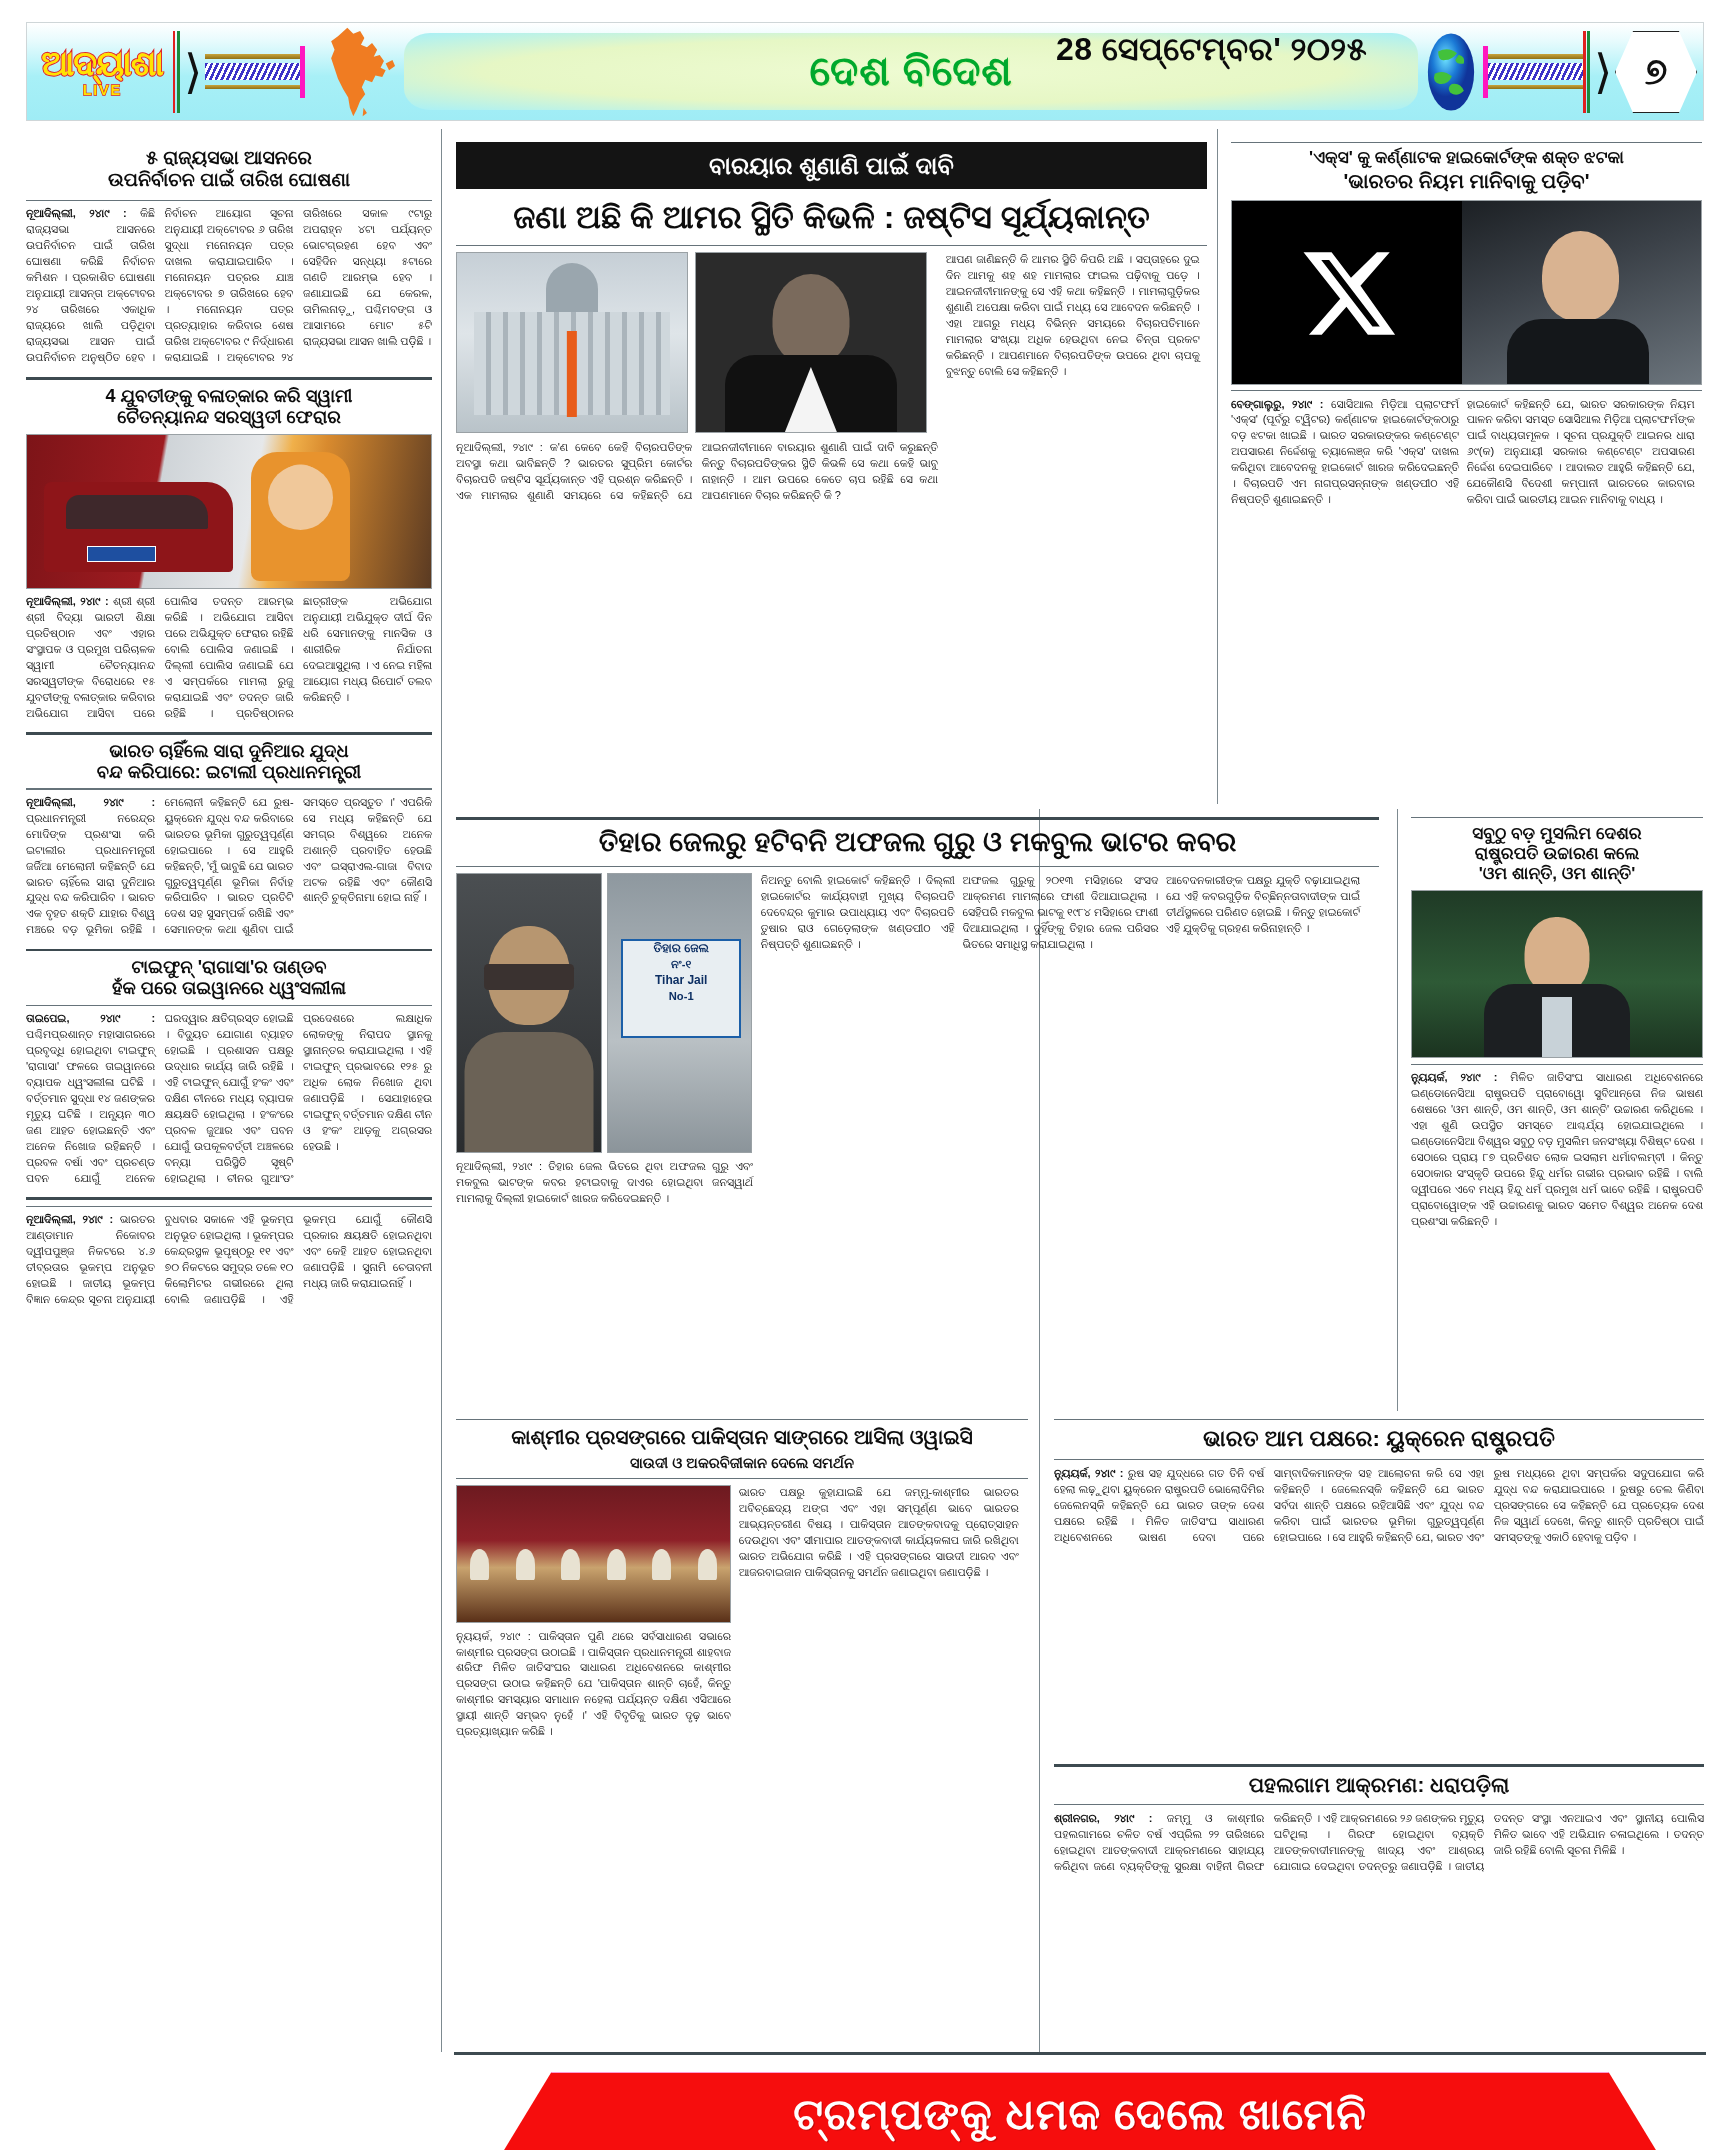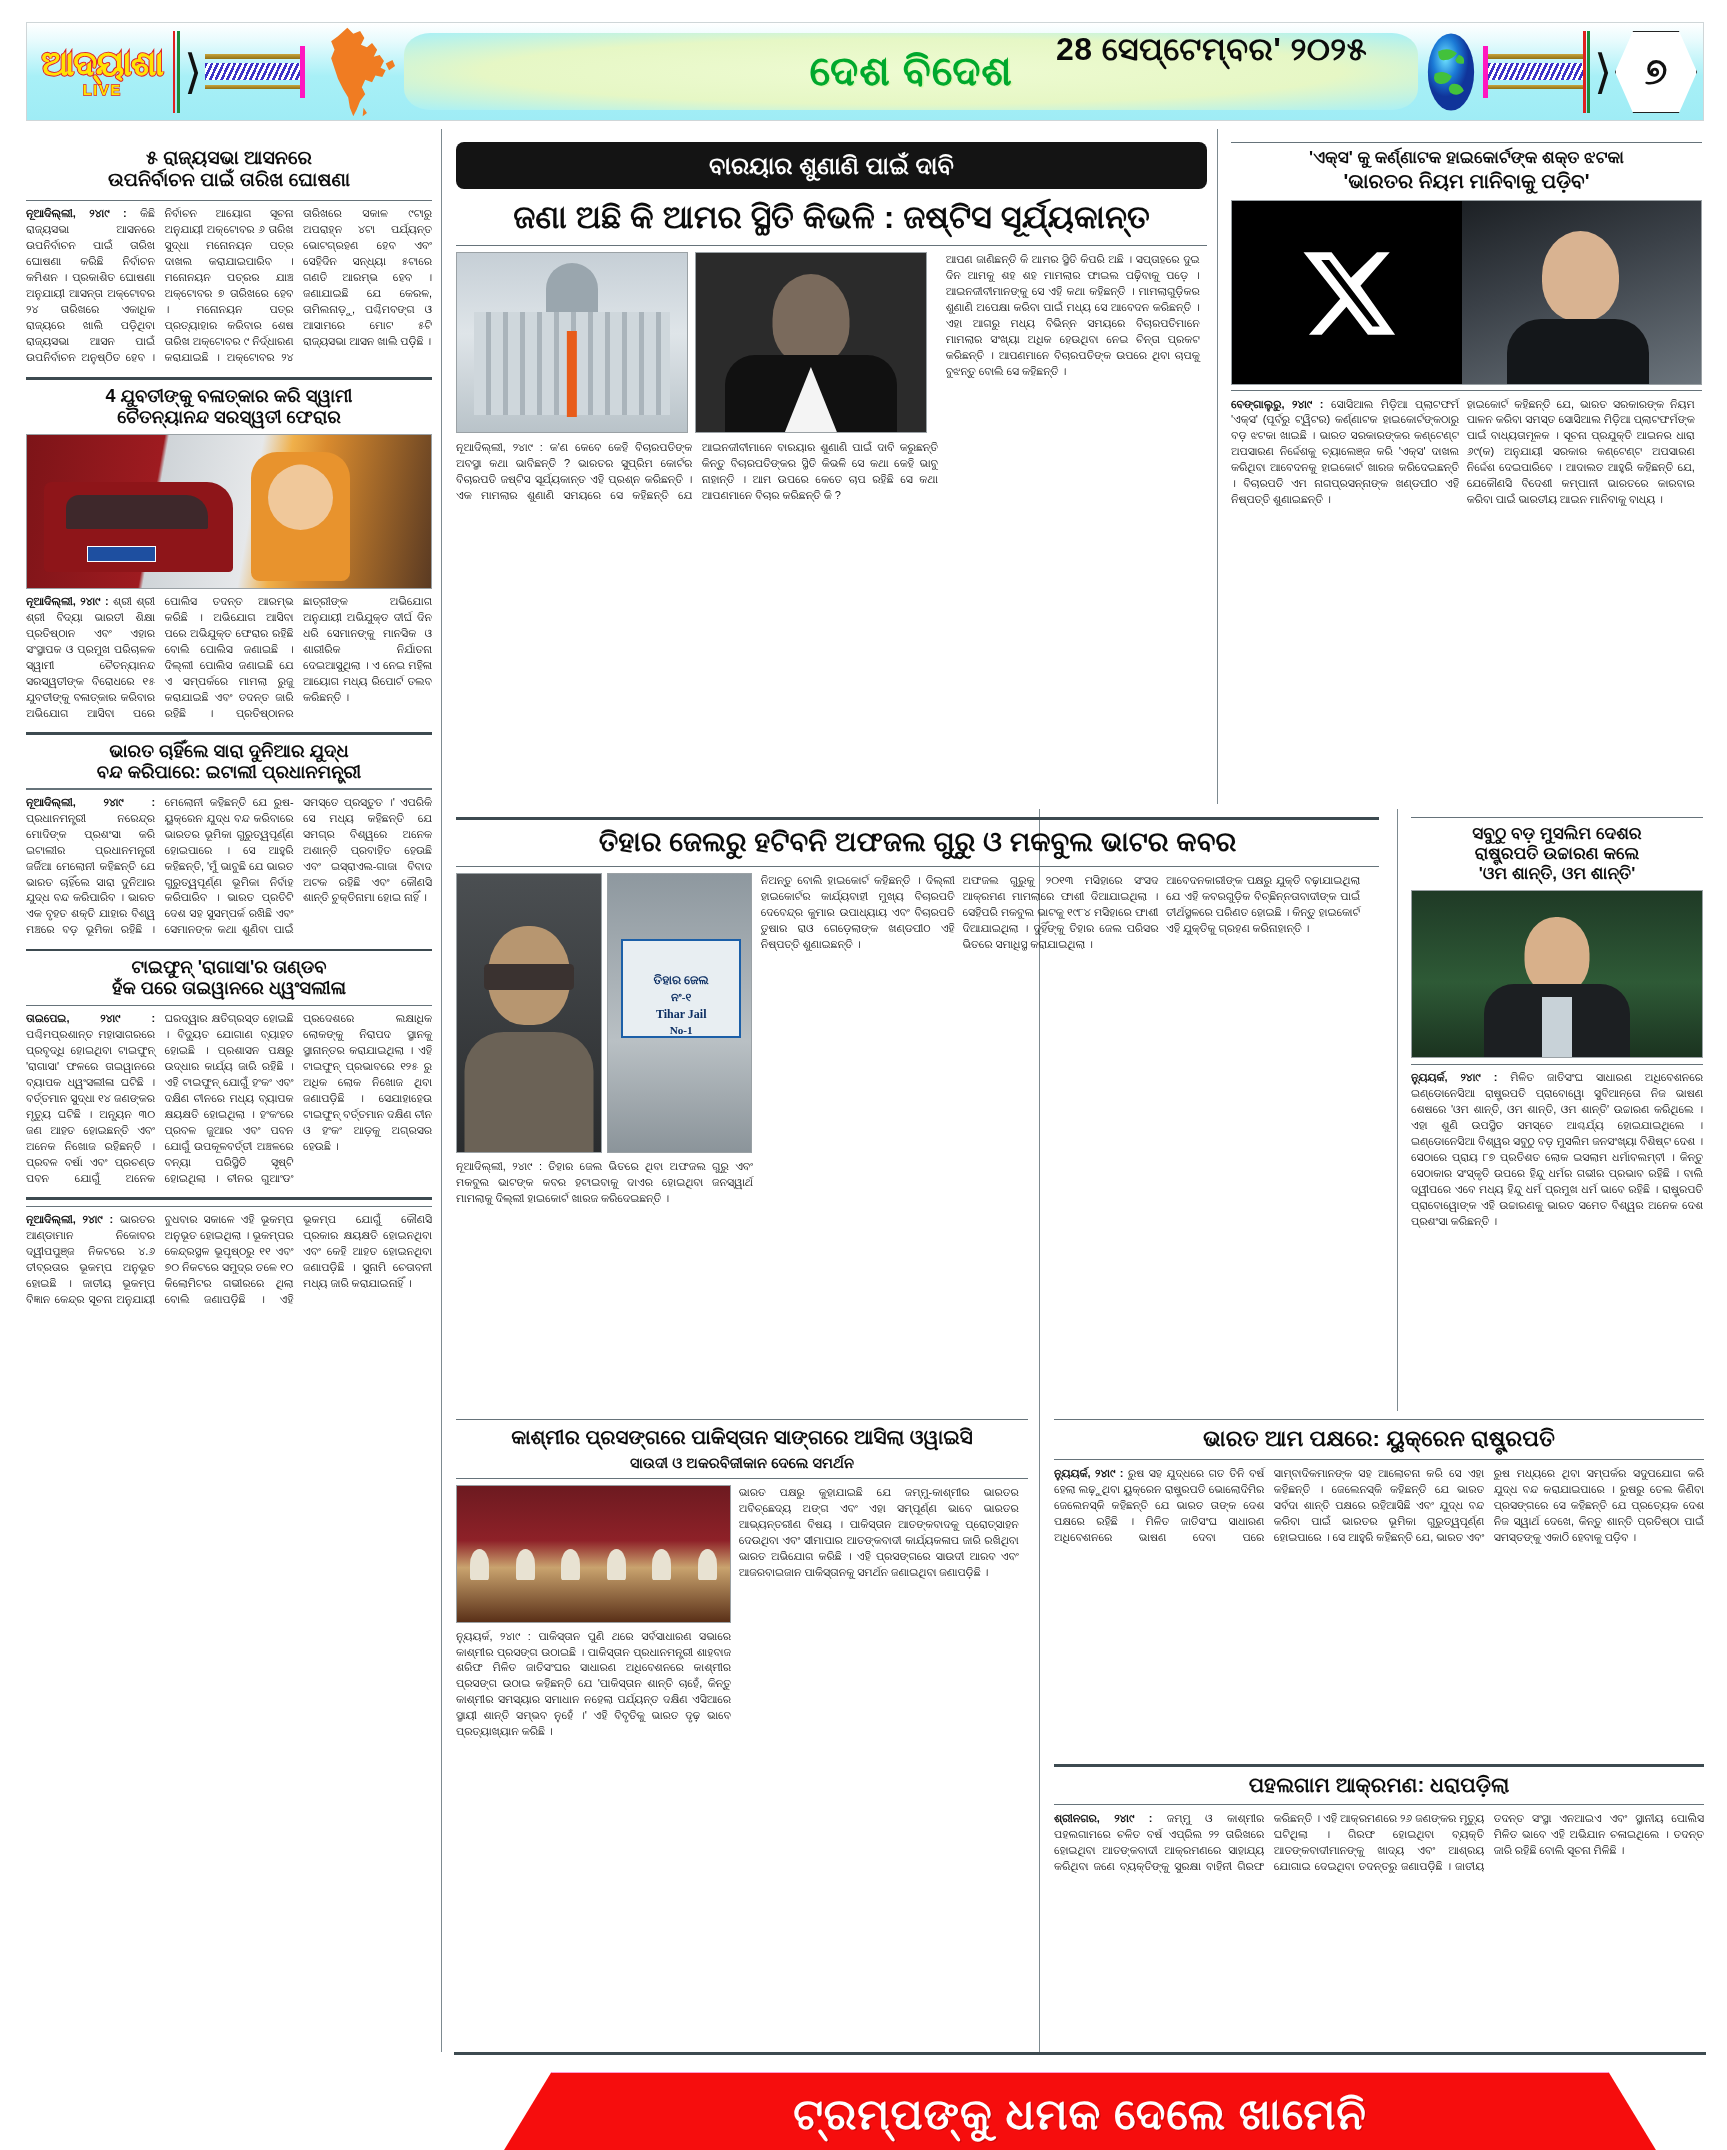--- a/index.html
+++ b/index.html
@@ -264,21 +264,21 @@
       <div class="thick-hline" style="position:relative; width:100%; margin-bottom:6px;"></div>
       <div class="hline" style="position:relative; width:100%; margin:5.2px 0;"></div>
       <div class="obody textcol" style="column-count:3;">
         <b>ନୂଆଦିଲ୍ଲୀ, ୨୪ା୯ :</b>
         <span>ଭାରତର ଆଣ୍ଡାମାନ ନିକୋବର ଦ୍ୱୀପପୁଞ୍ଜ ନିକଟରେ ୪.୬ ତୀବ୍ରତାର ଭୂକମ୍ପ ଅନୁଭୂତ ହୋଇଛି । ଜାତୀୟ ଭୂକମ୍ପ ବିଜ୍ଞାନ କେନ୍ଦ୍ର ସୂଚନା ଅନୁଯାୟୀ ବୁଧବାର ସକାଳେ ଏହି ଭୂକମ୍ପ ଅନୁଭୂତ ହୋଇଥିଲା । ଭୂକମ୍ପର କେନ୍ଦ୍ରସ୍ଥଳ ଭୂପୃଷ୍ଠରୁ ୧୧ ଏବଂ ୭୦ ନିକଟରେ ସମୁଦ୍ର ତଳେ ୧୦ କିଲୋମିଟର ଗଭୀରରେ ଥିଲା ବୋଲି ଜଣାପଡ଼ିଛି । ଏହି ଭୂକମ୍ପ ଯୋଗୁଁ କୌଣସି ପ୍ରକାର କ୍ଷୟକ୍ଷତି ହୋଇନଥିବା ଏବଂ କେହି ଆହତ ହୋଇନଥିବା ଜଣାପଡ଼ିଛି । ସୁନାମି ଚେତାବନୀ ମଧ୍ୟ ଜାରି କରାଯାଇନାହିଁ ।</span>
       </div>
     </div>
   </div>
 
   <div class="col" style="left:456px; top:142px; width:751px;">
-    <div class="barhead" style="width:100%; height:47px; font-size:24px;border-radius:8px;">
+    <div class="barhead" style="width:100%; height:47px; font-size:24px;">
       <span>ବାରୟାର ଶୁଣାଣି ପାଇଁ ଦାବି</span>
     </div>
     <div class="ohead" style="font-size:32px; margin-top:10.3px;">ଜଣା ଅଛି କି ଆମର ସ୍ଥିତି କିଭଳି : ଜଷ୍ଟିସ ସୂର୍ଯ୍ୟକାନ୍ତ</div>
     <div class="hline" style="position:relative; width:100%; margin:7.7px 0 6px;"></div>
 
     <div style="display:flex; gap:7.7px;">
       <div style="width:482px;">
         <div style="display:flex; gap:6.9px;">
           <div class="photo" style="width:232px;height:181px;
                background:linear-gradient(180deg,#c6cfd6 0%,#dfe5e9 45%,#b9c3c9 100%);">
@@ -341,21 +341,21 @@
 
     <div style="display:flex; gap:7.7px;">
       <div style="width:297px;">
         <div style="display:flex; gap:5.2px;">
           <div class="photo" style="width:146px;height:280px;background:linear-gradient(180deg,#4b4f52,#2a2c2e);">
             <div style="position:absolute;left:50%;top:52px;transform:translateX(-50%);width:82px;height:99px;background:#b79670;border-radius:48% 48% 44% 44%;"></div>
             <div style="position:absolute;left:50%;top:90px;transform:translateX(-50%);width:90px;height:26px;background:#3a3230;border-radius:4.3px;"></div>
             <div style="position:absolute;left:50%;bottom:0;transform:translateX(-50%);width:129px;height:120px;background:#6b6256;border-radius:39px 39px 0 0;"></div>
           </div>
           <div class="photo" style="width:145px;height:280px;background:linear-gradient(180deg,#8e989f 0%,#b9c0c4 60%,#8b949a 100%);">
-            <div style="position:absolute;left:13px;top:65px;width:120px;height:99px;background:#e8eef2;border:2.6px solid #1b5fa8;display:flex;flex-direction:column;align-items:center;justify-content:flex-end;gap:2.6px;font-family:Liberation Serif, serif;">
+            <div style="position:absolute;left:13px;top:65px;width:120px;height:99px;background:#e8eef2;border:2.6px solid #1b5fa8;display:flex;flex-direction:column;align-items:center;justify-content:flex-start;gap:2.6px;">
               <div style="font-size:12px;font-weight:bold;color:#0d2f63;">ତିହାର ଜେଲ</div>
               <div style="font-size:11.2px;font-weight:bold;color:#0d2f63;">ନଂ-୧</div>
               <div style="font-size:12px;font-weight:bold;color:#0d2f63;">Tihar Jail</div>
               <div style="font-size:11.2px;font-weight:bold;color:#0d2f63;">No-1</div>
             </div>
           </div>
         </div>
         <div class="obody" style="margin-top:6px;">ନୂଆଦିଲ୍ଲୀ, ୨୪ା୯ : ତିହାର ଜେଲ ଭିତରେ ଥିବା ଅଫଜଲ ଗୁରୁ ଏବଂ ମକବୁଲ ଭାଟଙ୍କ କବର ହଟାଇବାକୁ ଦାଏର ହୋଇଥିବା ଜନସ୍ୱାର୍ଥ ମାମଲାକୁ ଦିଲ୍ଲୀ ହାଇକୋର୍ଟ ଖାରଜ କରିଦେଇଛନ୍ତି ।</div>
       </div>
       <div style="width:194px;">

